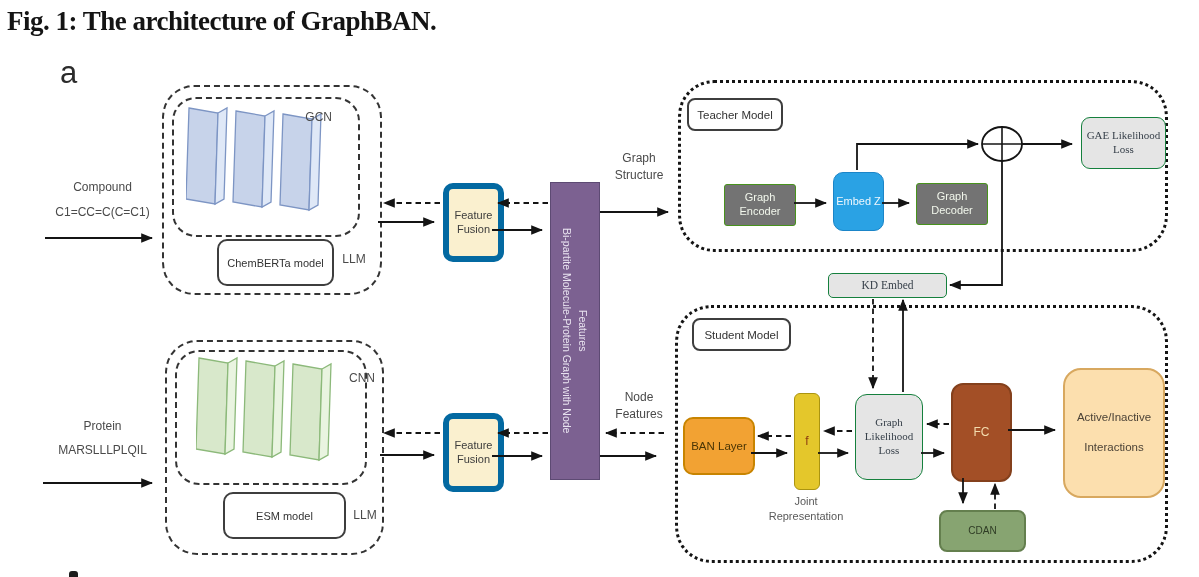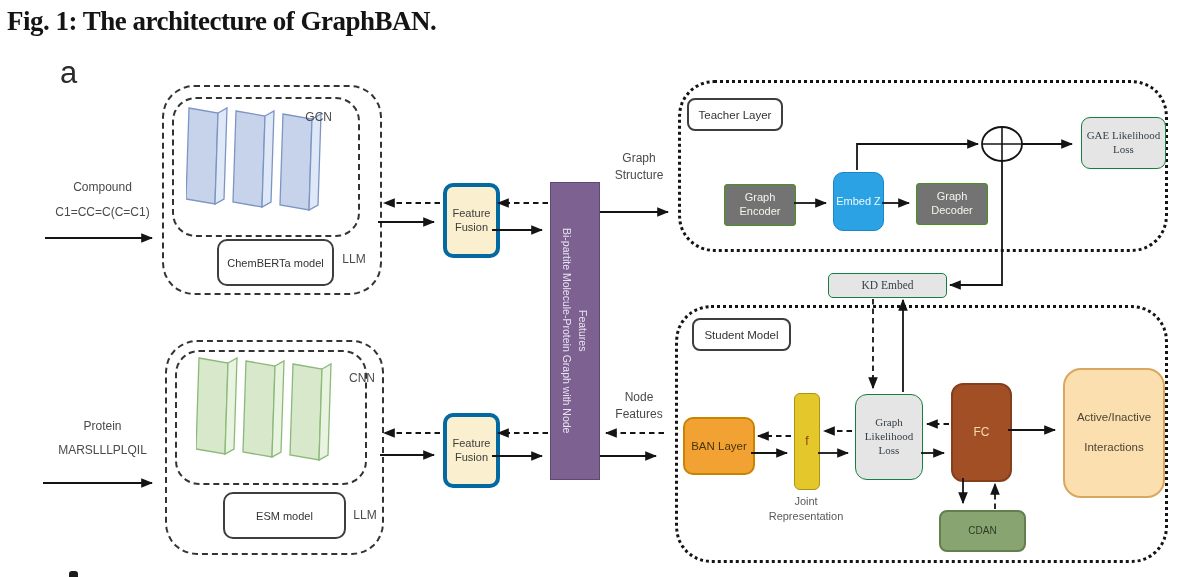--- a/index.html
+++ b/index.html
@@ -11,21 +11,21 @@
   .panel-a{left:60px;top:55px;font-size:31px;color:#2b2b2b;}
   .lbl{font-size:12px;color:#4a4a4a;text-align:center;line-height:1.45;}
   .dashedbox{border:2px dashed #333;border-radius:32px;background:transparent;}
   .dashedbox.inner{border-radius:24px;}
   .dottedbox{border:3px dotted #141414;border-radius:36px;}
   .whitebox{background:#fff;border:2px solid #3e3e3e;border-radius:10px;
             display:flex;align-items:center;justify-content:center;
             font-size:11px;color:#333;text-align:center;}
   .node{display:flex;align-items:center;justify-content:center;
         text-align:center;line-height:1.25;}
-  .ff{background:#faf0cf;border:4px solid #0369a1;border-radius:10px;
+  .ff{background:#faf0cf;border:6px solid #0369a1;border-radius:10px;
       font-size:11px;color:#3c3c3c;}
   .greenbox{background:#737373;border:1.5px solid #48921c;border-radius:3px;
             color:#f2f7ec;font-size:11px;}
   .bluebox{background:#2aa2e4;border:1.5px solid #1b85c8;border-radius:10px;
            color:#eef7fd;font-size:11px;}
   .grayblue{background:#e5e5e5;border:1px solid #15803d;color:#37404a;font-size:11px;font-family:Liberation Serif, serif;}
   .purplebar{background:#7c6191;border:1px solid #5d4a73;
              display:flex;align-items:center;justify-content:center;}
   .purplebar span{writing-mode:vertical-lr;text-orientation:mixed;
                   height:218px;font-size:10.5px;line-height:16px;
@@ -88,21 +88,21 @@
 
 <div class="abs node ff" style="left:443px;top:183px;width:49px;height:67px;">Feature Fusion</div>
 <div class="abs node ff" style="left:443px;top:413px;width:49px;height:67px;">Feature Fusion</div>
 <div class="abs purplebar" style="left:550px;top:182px;width:48px;height:296px;">
   <span>Bi-partite Molecule-Protein Graph with Node Features</span>
 </div>
 <div class="abs lbl" style="left:603px;top:150px;width:72px;">Graph Structure</div>
 <div class="abs lbl" style="left:603px;top:389px;width:72px;">Node Features</div>
 
 <div class="abs dottedbox" style="left:678px;top:80px;width:484px;height:166px;"></div>
-<div class="abs whitebox" style="left:687px;top:98px;width:92px;height:29px;border-radius:8px;font-size:11.5px;">Teacher Layer</div>
+<div class="abs whitebox" style="left:687px;top:98px;width:92px;height:29px;border-radius:8px;font-size:11.5px;">Teacher Model</div>
 <div class="abs node greenbox" style="left:724px;top:184px;width:70px;height:40px;">Graph Encoder</div>
 <div class="abs node bluebox" style="left:833px;top:172px;width:49px;height:57px;">Embed Z</div>
 <div class="abs node greenbox" style="left:916px;top:183px;width:70px;height:40px;">Graph Decoder</div>
 <div class="abs node grayblue" style="left:1081px;top:117px;width:83px;height:50px;border-radius:9px;">GAE Likelihood Loss</div>
 
 <div class="abs node grayblue" style="left:828px;top:273px;width:117px;height:23px;border-radius:5px;font-size:11.5px;">KD Embed</div>
 
 <div class="abs dottedbox" style="left:675px;top:305px;width:487px;height:252px;"></div>
 <div class="abs whitebox" style="left:692px;top:318px;width:95px;height:29px;border-radius:8px;font-size:11.5px;">Student Model</div>
 <div class="abs node" style="left:683px;top:417px;width:68px;height:54px;background:#f2a233;border:2px solid #c88400;border-radius:10px;font-size:11.5px;color:#4a3505;">BAN Layer</div>

